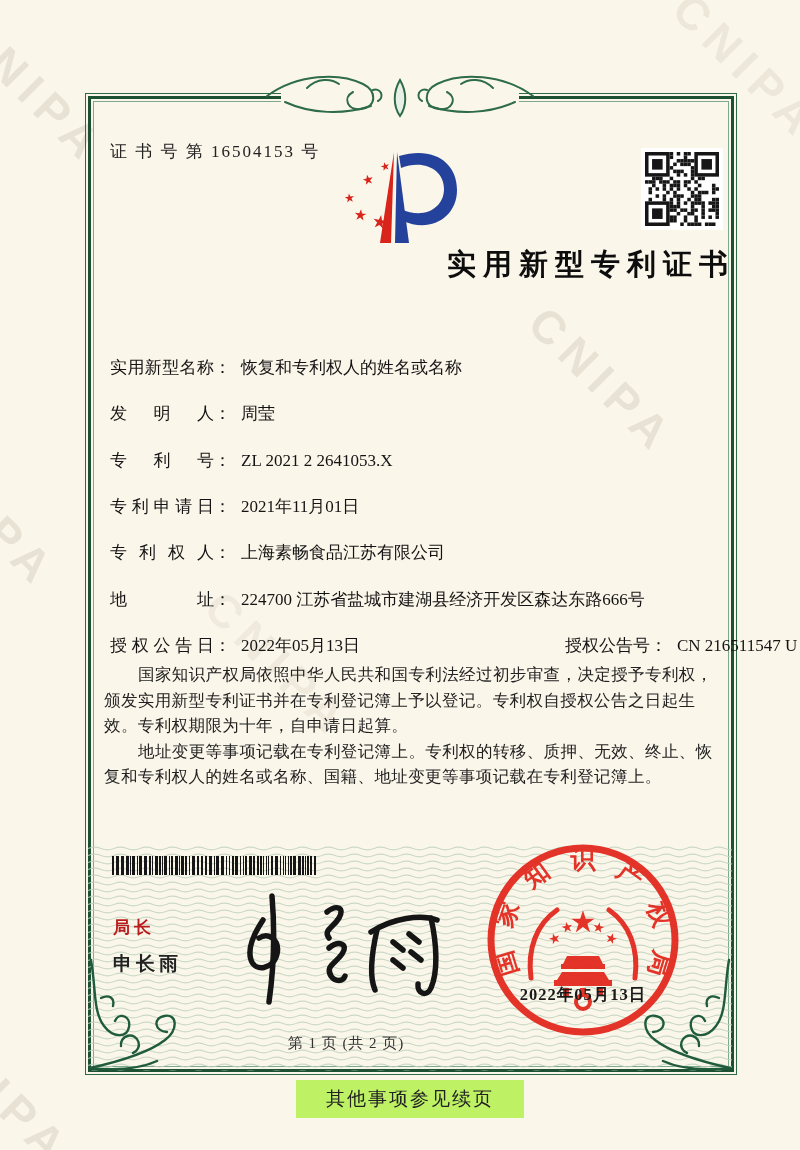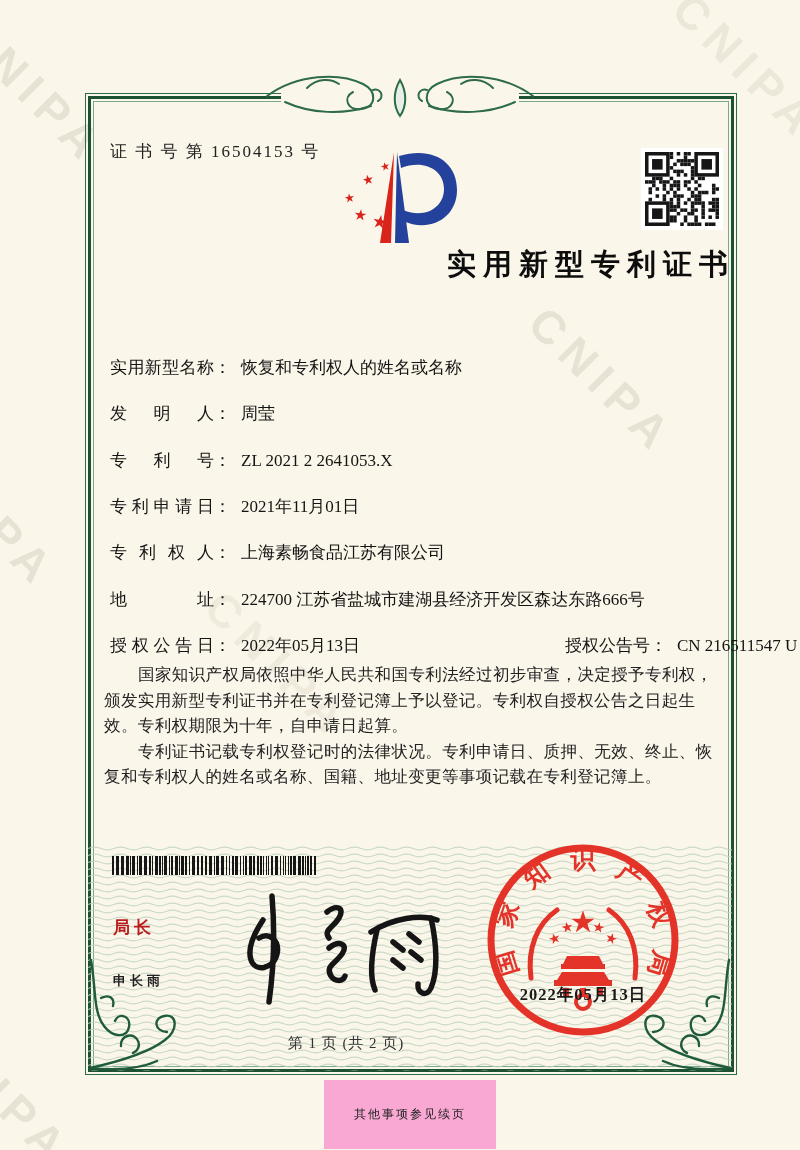--- a/index.html
+++ b/index.html
@@ -24,31 +24,31 @@
   .field .lbl{display:inline-block;width:104px;text-align:justify;text-align-last:justify;}
   .field .sep{margin-right:10px;}
   .grant2{position:absolute;left:455px;top:0;}
   .body-text{position:absolute;left:104px;top:662px;width:618px;z-index:3;
       font-size:16.5px;line-height:25.5px;letter-spacing:.4px;color:#222;}
   .body-text p{margin:0;text-indent:34px;}
   .band{position:absolute;left:88px;top:845px;z-index:1;}
   .barcode{position:absolute;left:112px;top:856px;z-index:3;}
   .officer-title{position:absolute;left:113px;top:916px;font-family:"Liberation Sans",sans-serif;
       font-weight:600;font-size:17px;letter-spacing:4px;color:#b91c1c;z-index:3;}
-  .officer-name{position:absolute;left:113px;top:972px;font-family:"Liberation Sans",sans-serif;
-      font-weight:600;font-size:13px;letter-spacing:4px;color:#222;z-index:3;}
+  .officer-name{position:absolute;left:113px;top:951px;font-family:"Liberation Sans",sans-serif;
+      font-weight:600;font-size:19px;letter-spacing:4px;color:#222;z-index:3;}
   .signature{position:absolute;left:225px;top:890px;z-index:4;}
   .seal{position:absolute;left:483px;top:840px;z-index:4;opacity:.93;}
   .seal-date{position:absolute;left:483px;top:984px;width:200px;text-align:center;
       font-size:16.5px;font-weight:700;letter-spacing:1px;color:#1a1a1a;z-index:5;}
   .page-num{position:absolute;left:85px;top:1034px;width:522px;text-align:center;
       font-size:15px;letter-spacing:1px;color:#333;z-index:3;}
   .note-wrap{position:absolute;left:85px;top:1080px;width:650px;text-align:center;z-index:3;}
-  .note-wrap span{display:inline-block;background:#f9a8d4;padding:26px 30px;
-      font-size:12px;letter-spacing:2px;color:#222;}
+  .note-wrap span{display:inline-block;background:#bef264;padding:6px 30px;
+      font-size:19px;letter-spacing:2px;color:#222;}
   .ornament{position:absolute;z-index:2;}
 </style>
 </head>
 <body>
 
 <span class="wm" style="left:-14px;top:6px;">CNIPA</span>
 <span class="wm" style="left:700px;top:-18px;opacity:.3;">CNIPA</span>
 <span class="wm" style="left:556px;top:296px;">CNIPA</span>
 <span class="wm" style="left:-62px;top:430px;">CNIPA</span>
 <span class="wm" style="left:232px;top:580px;opacity:.24;">CNIPA</span>
@@ -289,21 +289,21 @@
 </div>
 <div class="field" style="top:634px;">
   <span class="lbl">授权公告日</span><span class="sep">：</span><span>2022年05月13日</span>
   <span class="grant2">
     <span>授权公告号</span><span class="sep">：</span><span>CN 216511547 U</span>
   </span>
 </div>
 
 <div class="body-text">
   <p>国家知识产权局依照中华人民共和国专利法经过初步审查，决定授予专利权，颁发实用新型专利证书并在专利登记簿上予以登记。专利权自授权公告之日起生效。专利权期限为十年，自申请日起算。</p>
-  <p>专利证书记载专利权登记时的法律状况。专利申请日、质押、无效、终止、恢复和专利权人的姓名或名称、国籍、地址变更等事项记载在专利登记簿上。</p>
+  <p>地址变更等事项记载在专利登记簿上。专利权的转移、质押、无效、终止、恢复和专利权人的姓名或名称、国籍、地址变更等事项记载在专利登记簿上。</p>
 </div>
 
 <svg class="barcode" id="barcode" width="208" height="20">
     <rect x="0" y="0" width="2" height="19" fill="#161616"></rect>
     <rect x="4" y="0" width="3" height="19" fill="#161616"></rect>
     <rect x="9" y="0" width="3" height="19" fill="#161616"></rect>
     <rect x="14" y="0" width="3" height="19" fill="#161616"></rect>
     <rect x="18" y="0" width="1" height="19" fill="#161616"></rect>
     <rect x="20" y="0" width="3" height="19" fill="#161616"></rect>
     <rect x="25" y="0" width="1" height="19" fill="#161616"></rect>

